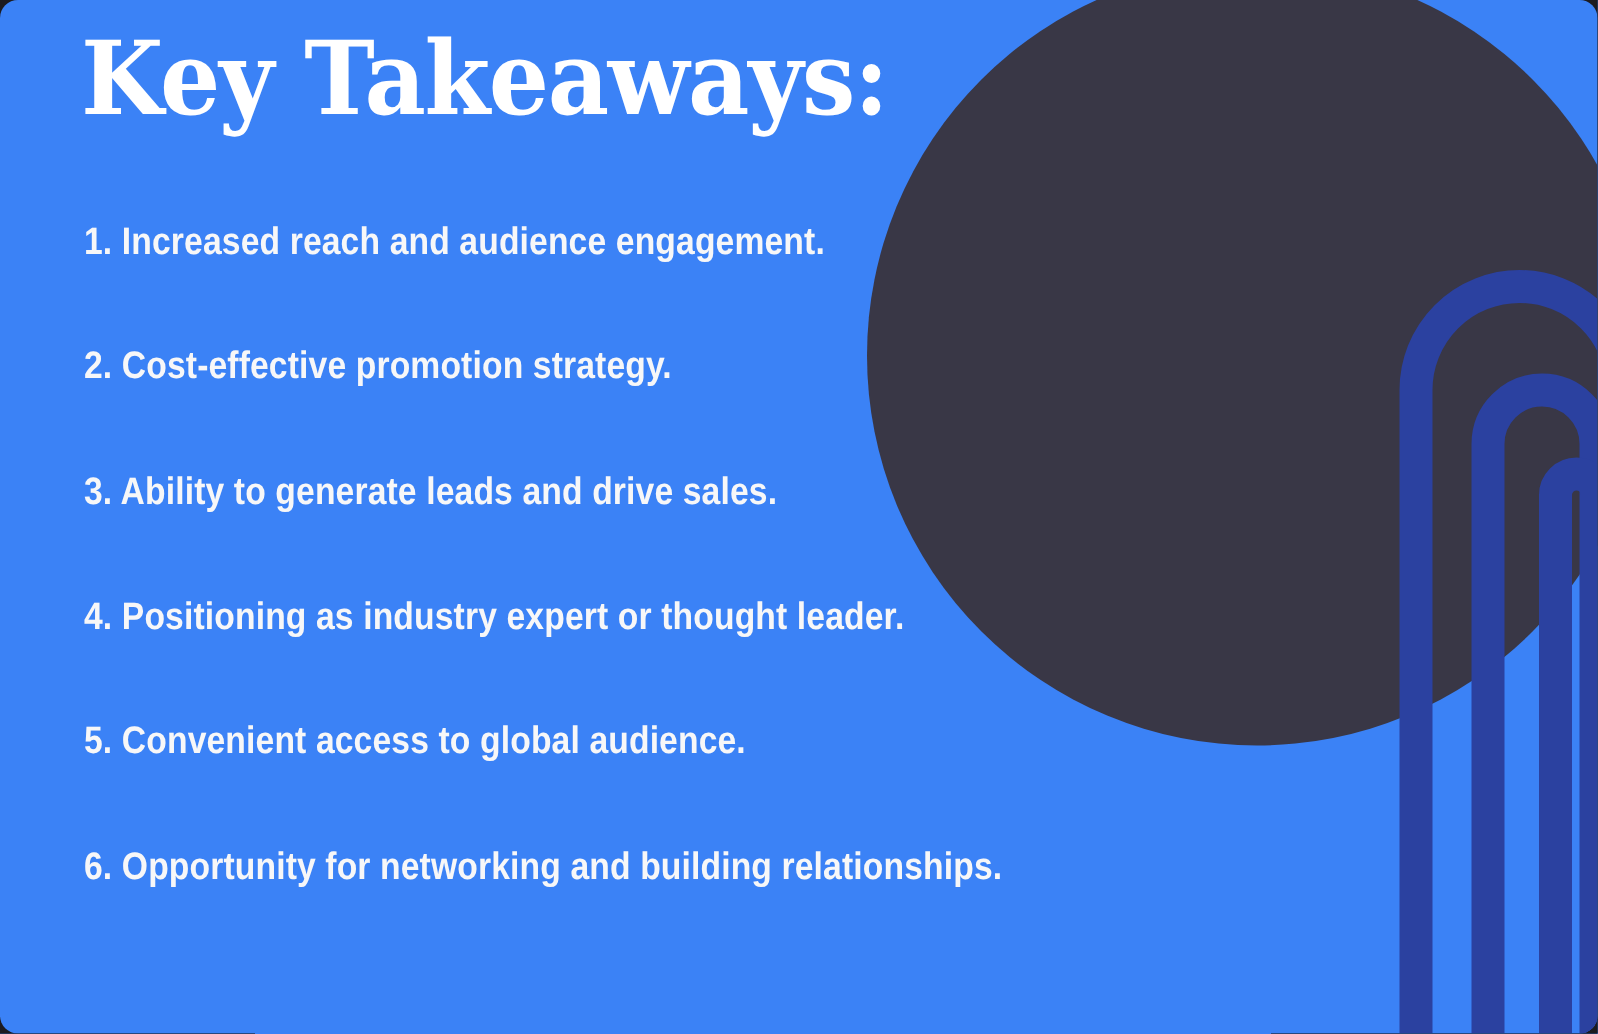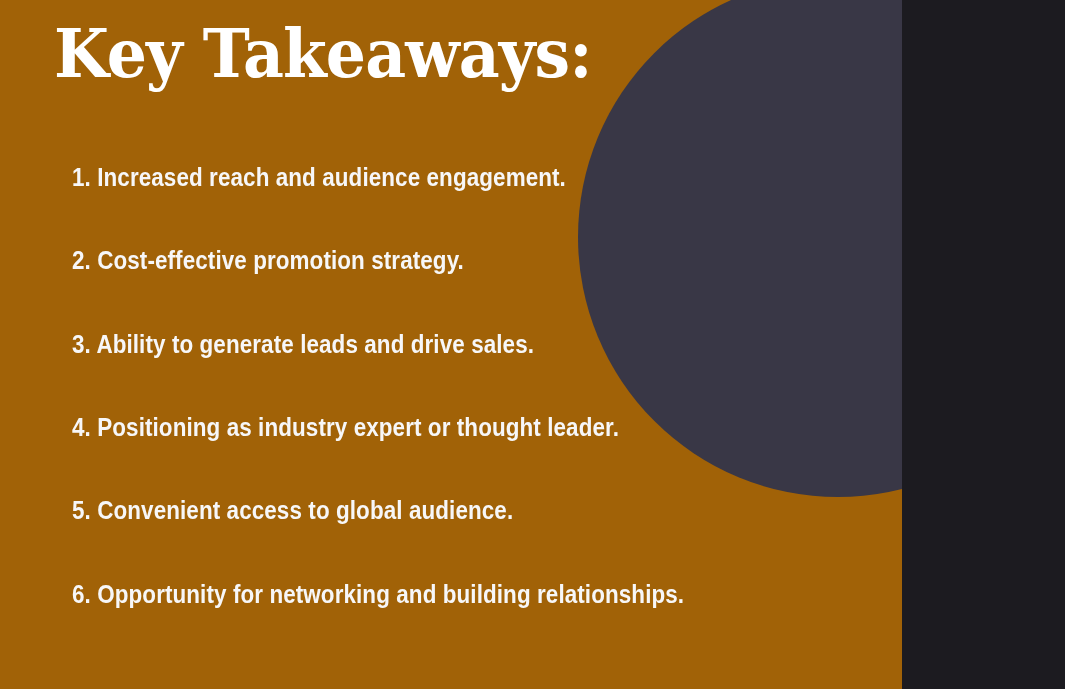--- a/index.html
+++ b/index.html
@@ -3,25 +3,26 @@
 <meta charset="utf-8">
 <title>Key Takeaways</title>
 <style>
   html, body {
     margin: 0;
     padding: 0;
     background: #1c1b20;
   }
   #slide {
     position: relative;
-    width: 902px;
+    width: 1065px;
     height: 689px;
     overflow: hidden;
-    background: #a16207;
+    background: #3b82f6;
     font-family: "Liberation Sans", sans-serif;
+    border-radius: 12px;
   }
 
   
   .bg-layer {
     position: absolute;
     inset: 0;
     overflow: hidden;
     pointer-events: none;
   }
   .bg-circle {
@@ -61,21 +62,21 @@
     color: #ffffff;
     white-space: nowrap;
     transform: scaleX(0.93);
     transform-origin: left center;
   }
 
   .takeaway-list {
     position: absolute;
     left: 56px;
     top: 147px;
-    margin: 16px;
+    margin: 0;
     padding: 0;
     list-style: none;
     width: 830px;
   }
   .takeaway-item {
     display: block;
     margin: 0 0 54px 0;
     color: #f7f7f8;
     font-family: "Liberation Sans", sans-serif;
     font-weight: 700;

